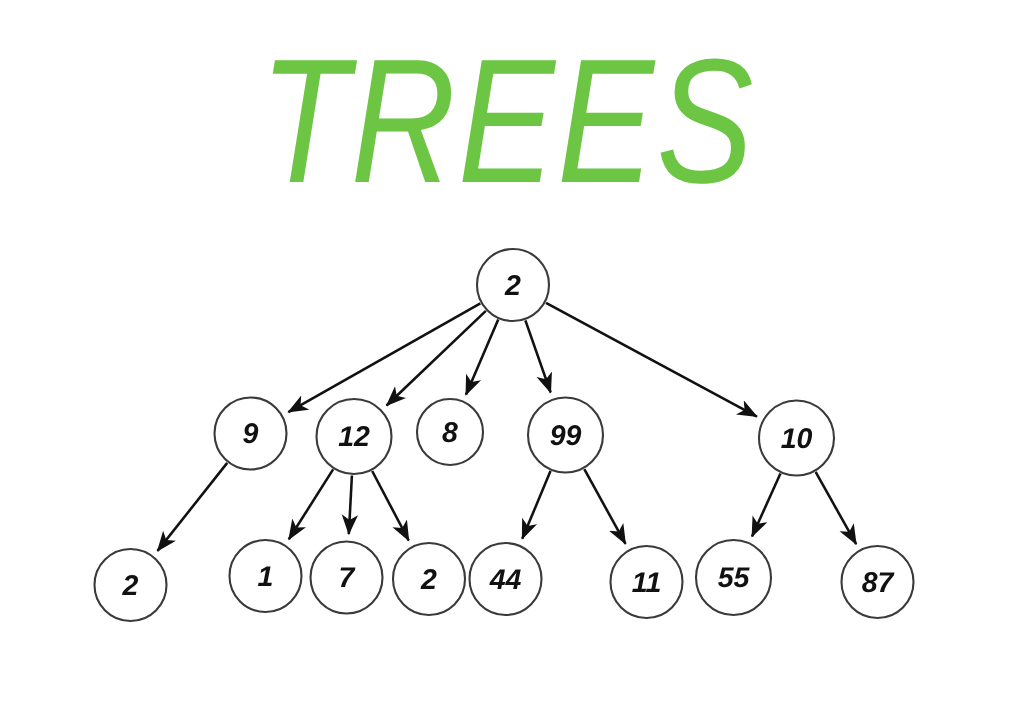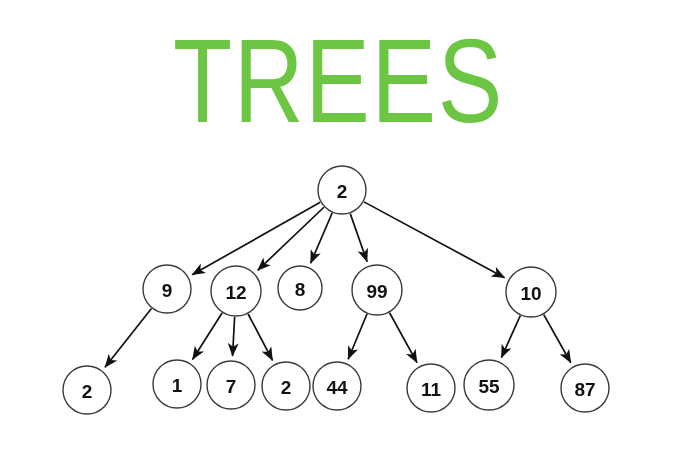--- a/index.html
+++ b/index.html
@@ -9,20 +9,21 @@
   }
   body {
     font-family: "Liberation Sans", sans-serif;
   }
   #page {
     position: relative;
     width: 677px;
     height: 467px;
     background: #ffffff;
     overflow: hidden;
+    font-style: italic;
   }
   #title {
     position: absolute;
     left: 0;
     top: 22px;
     width: 677px;
     text-align: center;
     font-family: "Liberation Sans", sans-serif;
     font-size: 118px;
     line-height: 118px;

